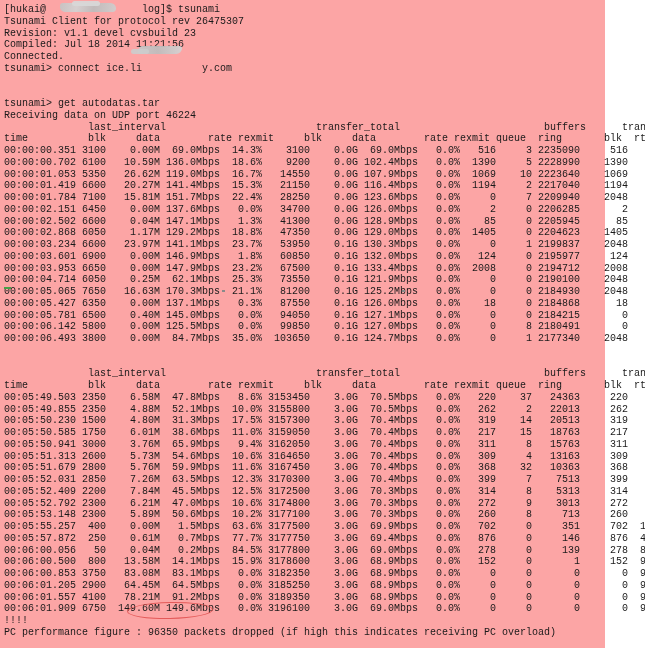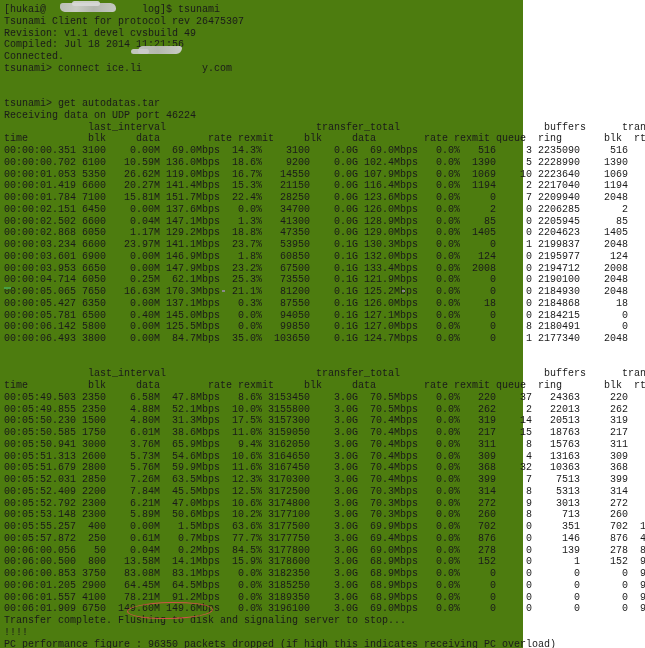--- a/index.html
+++ b/index.html
@@ -9,23 +9,23 @@
     background: #ffffff;
   }
   body {
     width: 645px;
     height: 648px;
     overflow: hidden;
     font-family: "Liberation Mono", "DejaVu Sans Mono", monospace;
   }
   #terminal {
     position: relative;
-    width: 523px;
+    width: 605px;
     height: 648px;
-    background: #4d7c0f;
+    background: #fca5a5;
     color: #1a1a1a;
     font-family: "Liberation Mono", "DejaVu Sans Mono", monospace;
     font-size: 10px;
     line-height: 11.75px;
     padding: 4px 0 0 4px;
     box-sizing: border-box;
     letter-spacing: 0px;
   }
   .line {
     white-space: pre;
@@ -90,21 +90,21 @@
     background: #49a049;
   }
 </style>
 </head>
 <body>
 
 <div id="terminal">
 
   <div class="line">[hukai@                log]$ tsunami</div>
   <div class="line">Tsunami Client for protocol rev 26475307</div>
-  <div class="line">Revision: v1.1 devel cvsbuild 49</div>
+  <div class="line">Revision: v1.1 devel cvsbuild 23</div>
   <div class="line">Compiled: Jul 18 2014 11:21:56</div>
   <div class="line">Connected.</div>
   <div class="line">tsunami&gt; connect ice.li          y.com</div>
   <div class="blank"></div>
   <div class="blank"></div>
   <div class="line">tsunami&gt; get autodatas.tar</div>
   <div class="line">Receiving data on UDP port 46224</div>
 
   <div class="line">              last_interval                         transfer_total                        buffers      transfer_remaining  OS UDP</div>
   <div class="line">time          blk     data        rate rexmit     blk     data        rate rexmit queue  ring       blk  rt_len    err</div>
@@ -150,21 +150,20 @@
       <div class="line">00:05:55.257  400    0.00M   1.5Mbps  63.6% 3177500    3.0G  69.9Mbps   0.0%   702     0     351     702  13511 R-</div>
       <div class="line">00:05:57.872  250    0.61M   0.7Mbps  77.7% 3177750    3.0G  69.4Mbps   0.0%   876     0     146     876  46708 R-</div>
       <div class="line">00:06:00.056   50    0.04M   0.2Mbps  84.5% 3177800    3.0G  69.0Mbps   0.0%   278     0     139     278  83474 R-</div>
       <div class="line">00:06:00.500  800   13.58M  14.1Mbps  15.9% 3178600    3.0G  68.9Mbps   0.0%   152     0       1     152  90340 R-</div>
       <div class="line">00:06:00.853 3750   83.08M  83.1Mbps   0.0% 3182350    3.0G  68.9Mbps   0.0%     0     0       0       0  91932 R-</div>
       <div class="line">00:06:01.205 2900   64.45M  64.5Mbps   0.0% 3185250    3.0G  68.9Mbps   0.0%     0     0       0       0  94750 R-</div>
       <div class="line">00:06:01.557 4100   78.21M  91.2Mbps   0.0% 3189350    3.0G  68.9Mbps   0.0%     0     0       0       0  96350 R-</div>
       <div class="line">00:06:01.909 6750  149.60M 149.6Mbps   0.0% 3196100    3.0G  69.0Mbps   0.0%     0     0       0       0  96350 R-</div>
     </div>
 
-  <div class="line">Transfer complete. Flushing to disk and signaling server to stop...</div>
   <div class="line">!!!!</div>
 
   <div id="summary">
       <div class="line">PC performance figure : 96350 packets dropped (if high this indicates receiving PC overload)</div>
     </div>
 
   <div class="smudge s1"></div>
   <div class="smudge s1b"></div>
   <div class="smudge s2"></div>
   <div class="smudge s2b"></div>

